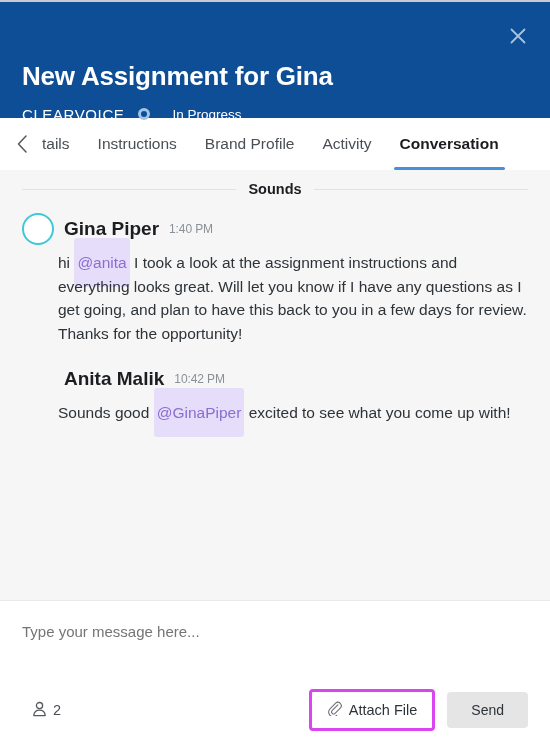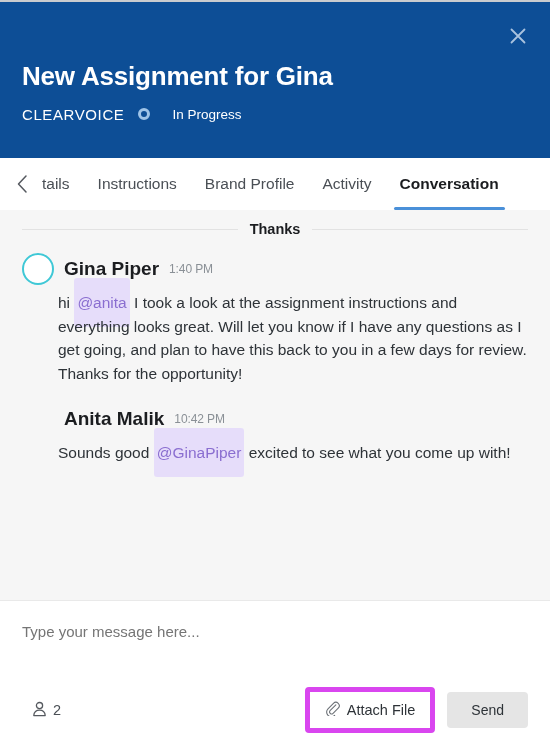--- a/index.html
+++ b/index.html
@@ -21,21 +21,21 @@
     background: #ffffff;
     border-top: 2px solid #c9cbce;
   }
 
   
   .header {
     background: #0d4e96;
     padding: 28px 22px 18px 22px;
     position: relative;
     flex: 0 0 auto;
-    height: 156px;
+    height: 116px;
   }
   .close-btn {
     position: absolute;
     top: 18px;
     right: 16px;
     width: 32px;
     height: 32px;
     display: flex;
     align-items: center;
     justify-content: center;
@@ -277,21 +277,21 @@
   .action-buttons {
     display: flex;
     align-items: center;
     gap: 12px;
   }
   .btn-attach {
     display: flex;
     align-items: center;
     gap: 7px;
     background: #ffffff;
-    border: 5px solid #d946ef;
+    border: 3px solid #d946ef;
     border-radius: 4px;
     padding: 9px 15px;
     font-size: 14.5px;
     color: #2e3338;
     cursor: pointer;
     font-family: "Liberation Sans", sans-serif;
   }
   .btn-send {
     background: #e5e5e5;
     border: none;
@@ -348,21 +348,21 @@
     </div>
     <div class="tab active">
       <span>Conversation</span>
     </div>
   </div>
 
   <div class="convo">
 
     <div class="day-divider">
       <span class="rule"></span>
-      <span class="label">Thanks</span>
+      <span class="label">Sounds</span>
       <span class="rule"></span>
     </div>
 
     <div class="msg">
       <div class="msg-head">
         <span class="avatar ring">
           <span class="face gina"></span>
         </span>
         <span class="msg-name">Gina Piper</span>
         <span class="msg-time">1:40 PM</span>

